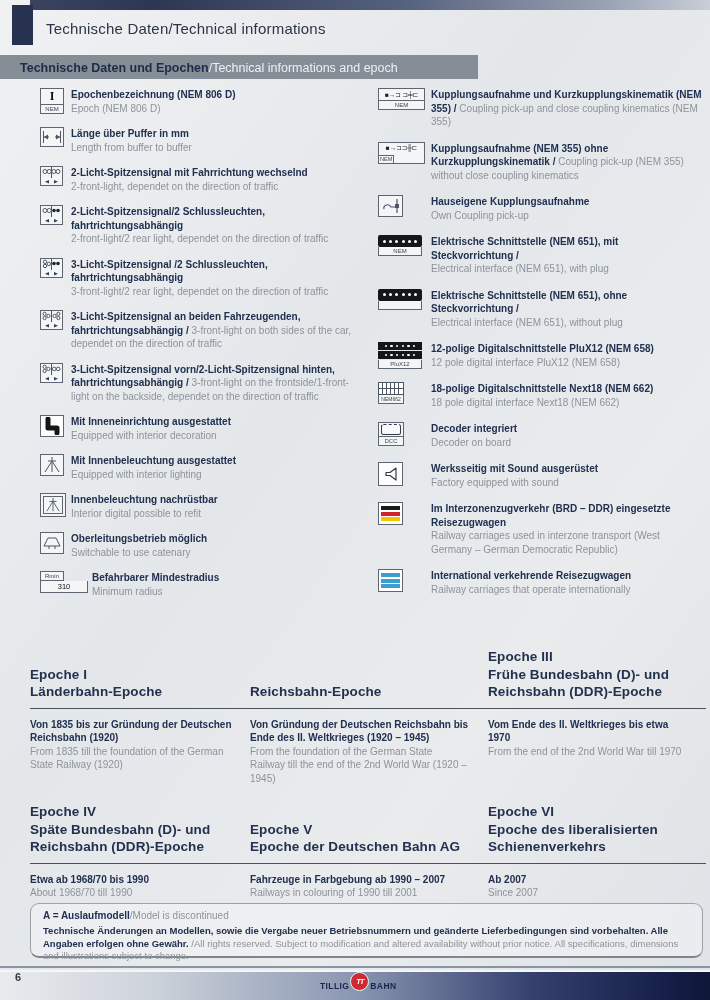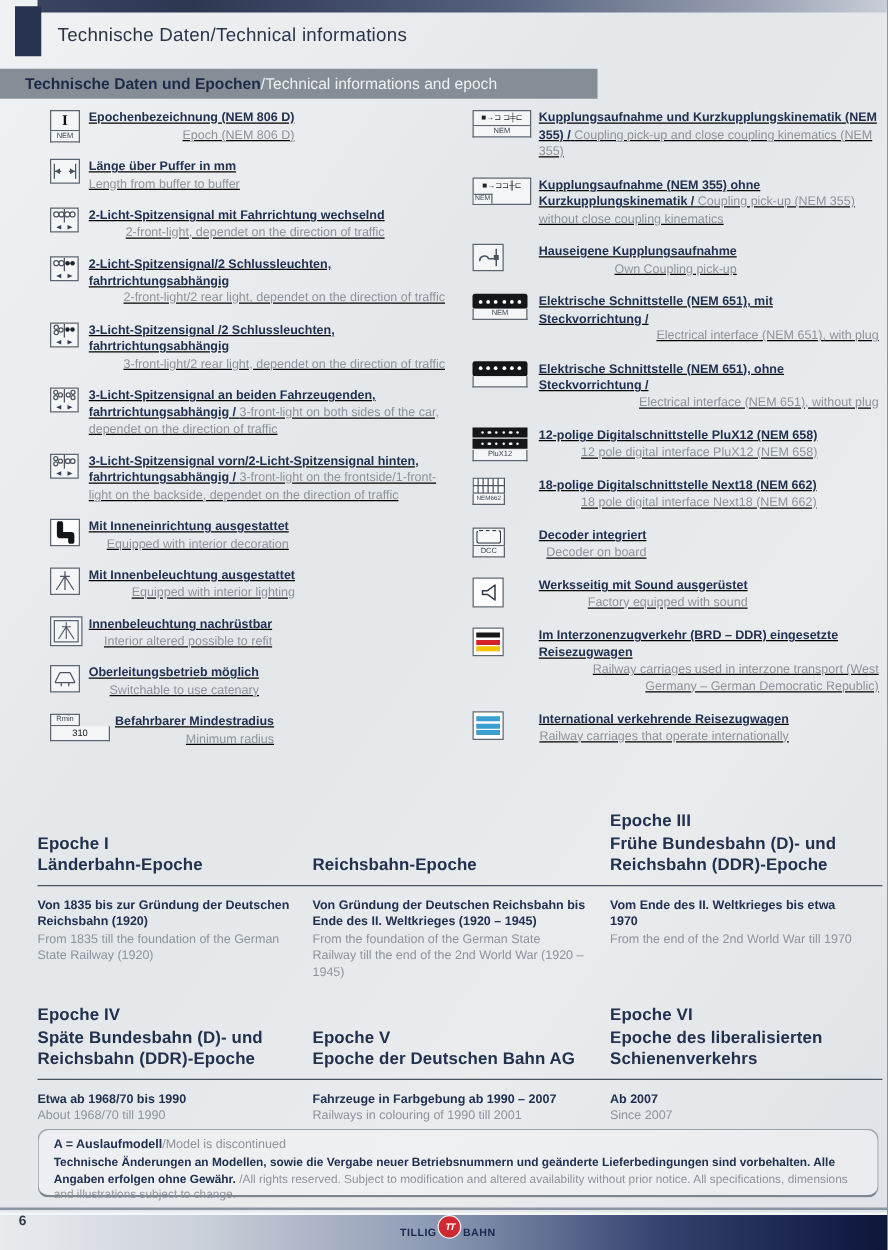--- a/index.html
+++ b/index.html
@@ -16,23 +16,23 @@
   .band .b-de{font-weight:bold;color:#1d2b49;font-size:12.5px;}
   .band .b-en{color:#eef1f3;font-size:12.5px;}
   
   .legend{position:absolute;left:40px;top:88px;display:flex;}
   .col{display:flex;flex-direction:column;}
   .col-l{width:316px;gap:12px;}
   .col-r{width:325px;margin-left:22px;gap:13px;}
   .item{display:flex;align-items:flex-start;}
   .col-l .ico{flex:0 0 27px;margin-right:4px;}
   .col-r .ico{flex:0 0 48px;margin-right:5px;}
-  .txt{font-size:10px;line-height:13.5px;text-decoration:underline;}
+  .txt{font-size:10px;line-height:13.5px;}
   .txt .de{display:block;font-weight:bold;color:#20304f;}
-  .txt .en{display:block;color:#8d939a;text-align:right;}
+  .txt .en{display:block;color:#8d939a;}
   .txt.flow .de,.txt.flow .en{display:inline;}
   
   .ibox{border:1px solid #5d6670;background:#f3f5f6;box-sizing:border-box;display:flex;align-items:center;justify-content:center;}
   .stack .lbl{border:1px solid #5d6670;border-top:0;background:#f3f5f6;font-size:6px;line-height:8px;height:9px;
     text-align:center;color:#3c4553;box-sizing:border-box;}
   .nemtop{width:24px;height:17px;font:bold 12px "Liberation Serif",serif;color:#111;line-height:15px;text-align:center;}
   .rmin-top{font-size:6px;line-height:9px;height:10px;text-align:center;border:1px solid #5d6670;background:#f3f5f6;color:#3c4553;box-sizing:border-box;width:24px;}
   .rmin-bot{font-size:7.5px;line-height:11px;height:12px;text-align:center;border:1px solid #5d6670;border-top:0;background:#f3f5f6;color:#111;box-sizing:border-box;width:48px;}
   .cpl-top{width:47px;height:13px;border:1px solid #5d6670;background:#f3f5f6;font-size:6.5px;line-height:11px;
     text-align:center;color:#222;box-sizing:border-box;overflow:hidden;white-space:nowrap;}
@@ -262,21 +262,21 @@
               <svg width="18" height="16" viewBox="0 0 20 18">
                   <g stroke="#4b5563" fill="none">
                     <path d="M10 1v4M6 5h8M10 5L3 16M10 5v11M10 5l7 11"></path>
                   </g>
                 </svg>
             </div>
           </div>
         </div>
         <div class="txt">
             <span class="de">Innenbeleuchtung nachrüstbar</span>
-            <span class="en">Interior altered possible to refit</span>
+            <span class="en">Interior digital possible to refit</span>
           </div>
       </div>
 
       <div class="item">
         <div class="ico">
           <div class="ibox" style="width:24px;height:22px">
             <svg width="20" height="18" viewBox="0 0 20 18">
                 <g stroke="#4b5563" fill="none">
                   <path d="M6 4h8M6 4L2 12M14 4l4 8M2 12h16M7 12v3M13 12v3"></path>
                 </g>

